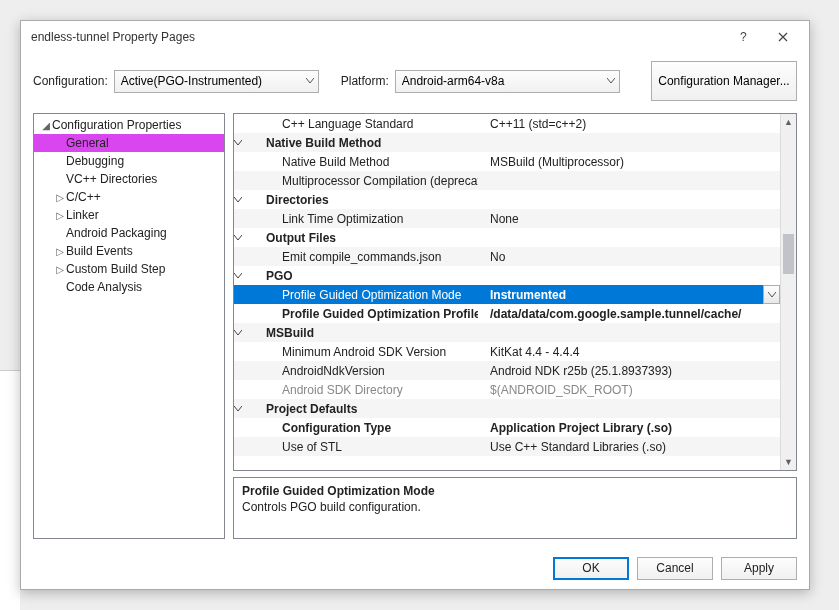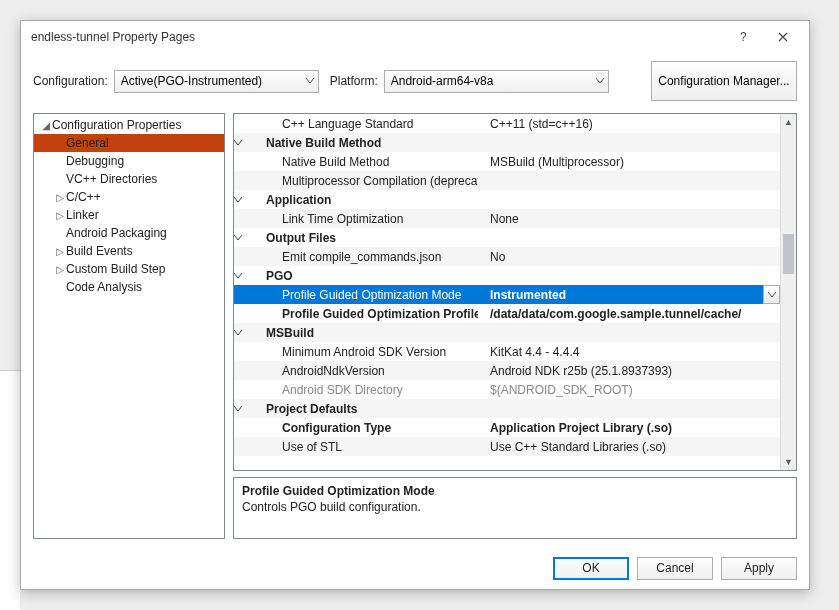--- a/index.html
+++ b/index.html
@@ -18,21 +18,21 @@
     .toprow { display: flex; align-items: center; gap: 6px; padding: 8px 12px; }
     .toprow label { color: #222; }
     .combo { position: relative; height: 23px; border: 1px solid #adadad; background: linear-gradient(#fdfdfd,#f0f0f0); display: inline-flex; align-items: center; padding: 0 6px; }
     .combo.wide1 { width: 205px; }
     .combo.wide2 { width: 225px; }
     .combo .arrow { position: absolute; right: 4px; top: 50%; transform: translateY(-50%); color: #555; }
     .cfgmgr { width: 146px; height: 40px; border: 1px solid #adadad; background: linear-gradient(#fdfdfd,#f0f0f0); display: inline-flex; align-items: center; justify-content: center; }
     .body { flex: 1; display: flex; gap: 8px; padding: 4px 12px 8px 12px; overflow: hidden; }
     .tree { width: 192px; border: 1px solid #828790; background: #fff; padding: 2px 0; overflow: auto; }
     .tree-item { display: flex; align-items: center; height: 18px; padding-left: 6px; color: #222; white-space: nowrap; }
-    .tree-item.sel { background: #c2410c; }
+    .tree-item.sel { background: #d946ef; }
     .tree-item .exp { width: 12px; text-align: center; color: #666; font-size: 10px; display: inline-block; }
     .tree-item .indent1 { width: 14px; display: inline-block; }
     .rightpanel { flex: 1; display: flex; flex-direction: column; gap: 6px; overflow: hidden; }
     .grid { flex: 1; border: 1px solid #828790; background: #fff; position: relative; overflow: hidden; }
     .grid-scroll { position: absolute; inset: 0 16px 0 0; overflow: hidden; }
     .scrollbar { position: absolute; top: 0; right: 0; bottom: 0; width: 16px; background: #f0f0f0; border-left: 1px solid #dcdcdc; }
     .scrollbar .sbtn { height: 16px; display: flex; align-items: center; justify-content: center; color: #606060; font-size: 9px; }
     .scrollbar .thumb { position: absolute; left: 2px; right: 2px; top: 120px; height: 40px; background: #c2c3c9; }
     .row { display: flex; align-items: center; height: 19px; gap: 8px; }
     .row.alt { background: #f5f5f5; }
@@ -79,21 +79,21 @@
   <div class="toprow">
     <label>Configuration:</label>
     <div class="combo wide1">
       <span>Active(PGO-Instrumented)</span>
       <span class="arrow">
         <svg width="8" height="6" viewBox="0 0 8 6">
             <path d="M0 0 L4 5 L8 0" fill="none" stroke="#555" stroke-width="1"></path>
           </svg>
       </span>
     </div>
-    <label style="margin-left:5px;">Platform:</label>
+    <label style="margin-left:16px;">Platform:</label>
     <div class="combo wide2">
       <span>Android-arm64-v8a</span>
       <span class="arrow">
         <svg width="8" height="6" viewBox="0 0 8 6">
             <path d="M0 0 L4 5 L8 0" fill="none" stroke="#555" stroke-width="1"></path>
           </svg>
       </span>
     </div>
     <div style="flex:1"></div>
     <div class="cfgmgr">
@@ -155,21 +155,21 @@
           </div>
         </div>
     </div>
 
     <div class="rightpanel">
       <div class="grid">
         <div class="grid-scroll" id="grid-rows">
             <div class="row" style="position: relative;">
               <span class="exp2"></span>
               <span class="name sub">C++ Language Standard</span>
-              <span class="val">C++11 (std=c++16)</span>
+              <span class="val">C++11 (std=c++2)</span>
             </div>
             <div class="row alt header" style="position: relative;">
               <span class="exp2">
                 <svg width="8" height="6" viewBox="0 0 8 6">
                   <path d="M0 0 L4 5 L8 0" fill="none" stroke="#444" stroke-width="1"></path>
                 </svg>
               </span>
               <span class="name">Native Build Method</span>
               <span class="val"></span>
             </div>
@@ -182,21 +182,21 @@
               <span class="exp2"></span>
               <span class="name sub">Multiprocessor Compilation (deprecated)</span>
               <span class="val"></span>
             </div>
             <div class="row header" style="position: relative;">
               <span class="exp2">
                 <svg width="8" height="6" viewBox="0 0 8 6">
                   <path d="M0 0 L4 5 L8 0" fill="none" stroke="#444" stroke-width="1"></path>
                 </svg>
               </span>
-              <span class="name">Application</span>
+              <span class="name">Directories</span>
               <span class="val"></span>
             </div>
             <div class="row alt" style="position: relative;">
               <span class="exp2"></span>
               <span class="name sub">Link Time Optimization</span>
               <span class="val">None</span>
             </div>
             <div class="row header" style="position: relative;">
               <span class="exp2">
                 <svg width="8" height="6" viewBox="0 0 8 6">

